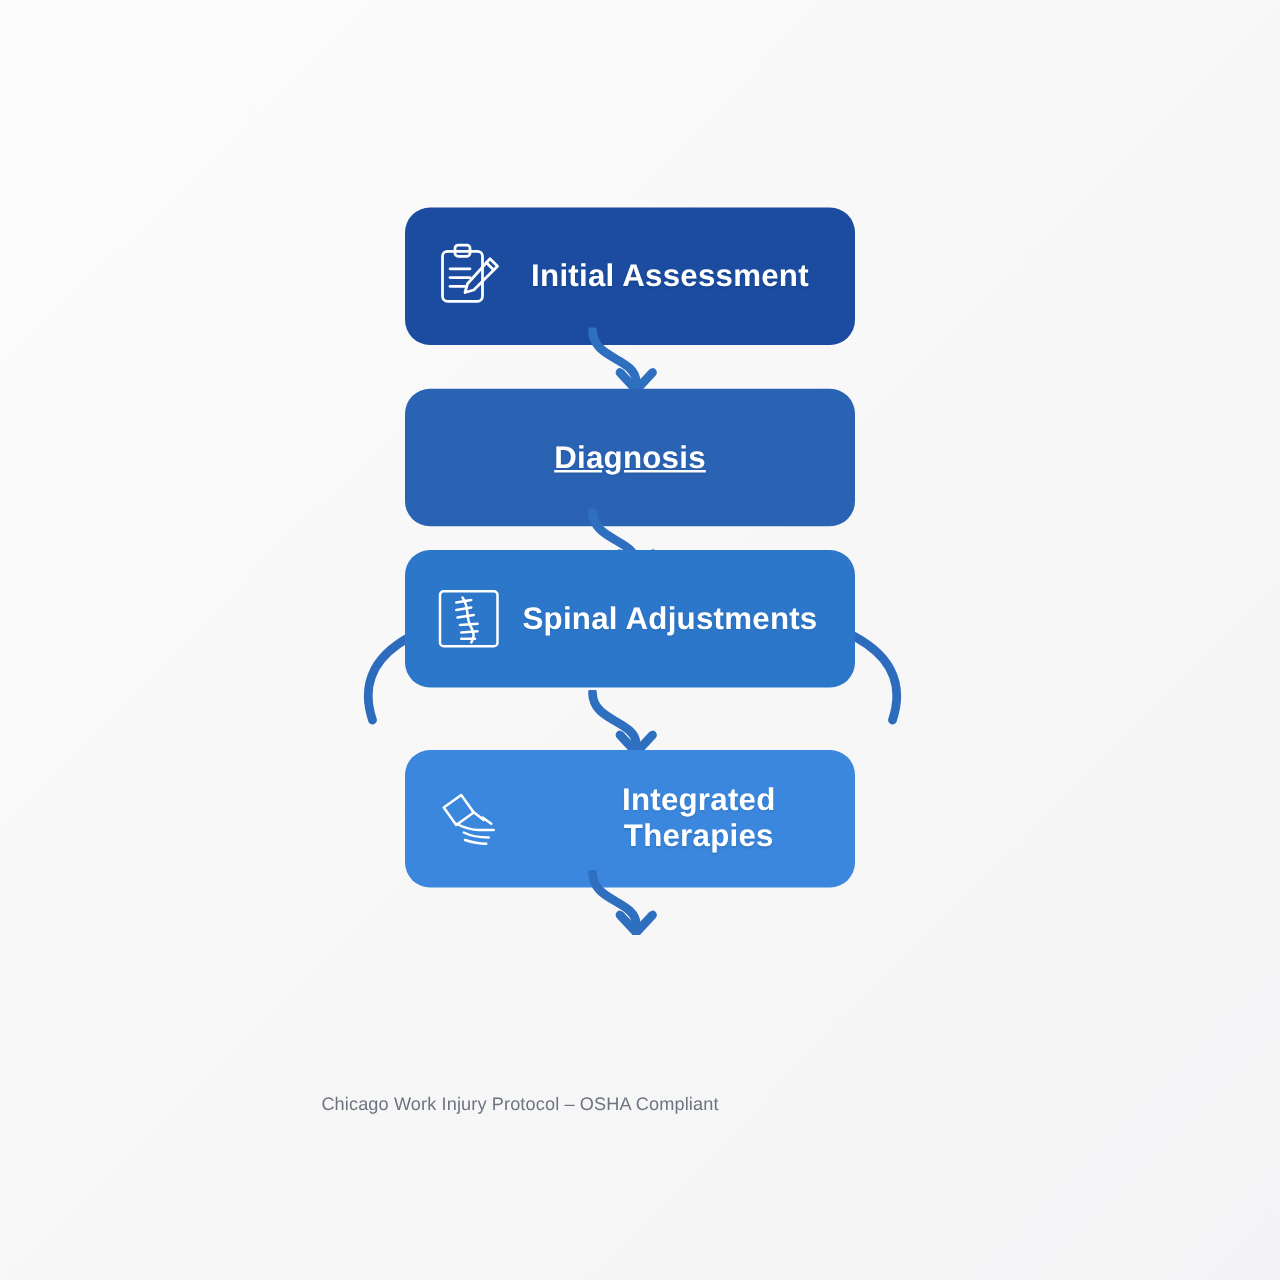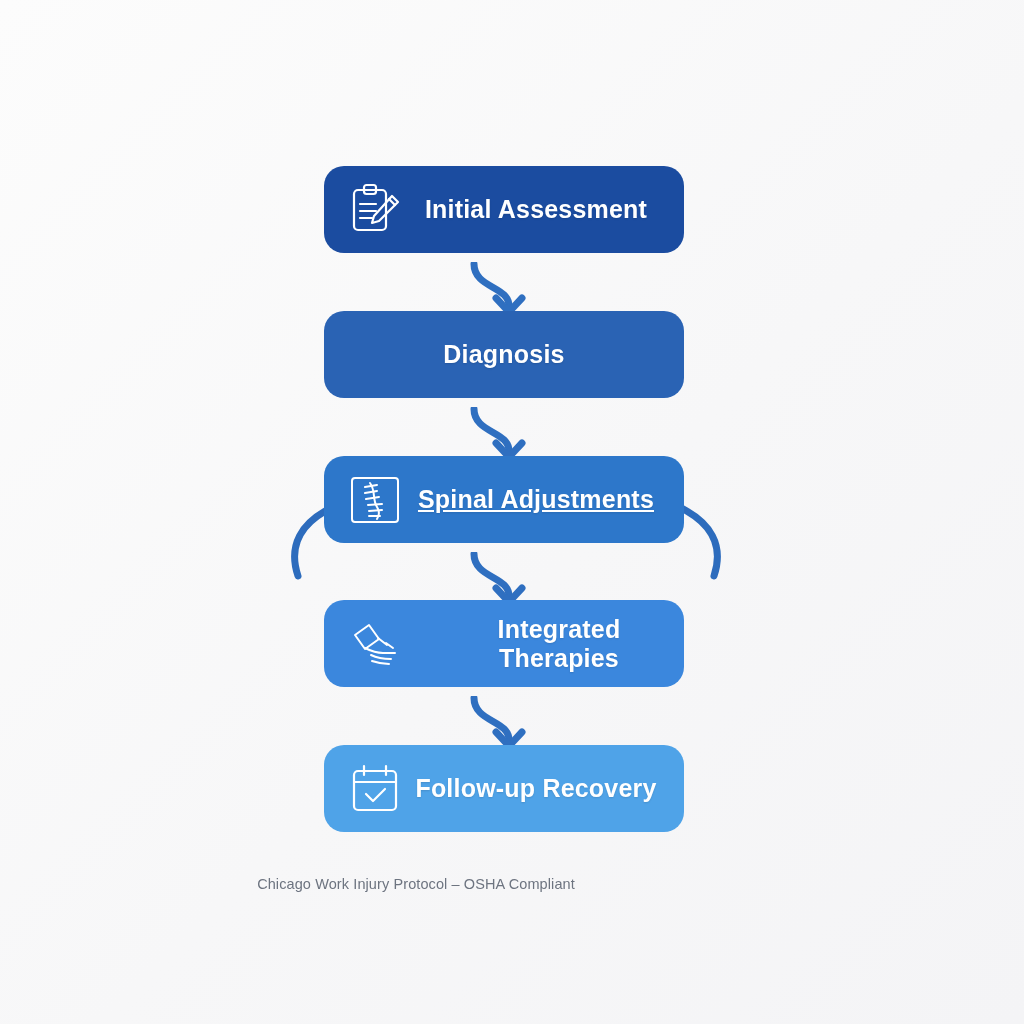--- a/index.html
+++ b/index.html
@@ -18,21 +18,21 @@
     position: relative;
     width: 1024px;
     height: 1024px;
     background: linear-gradient(135deg, #fcfcfc 0%, #f7f7f8 55%, #f4f4f6 100%);
   }
 
   .step {
     position: absolute;
     left: 324px;
     width: 360px;
-    height: 87px;
+    height: 110px;
     border-radius: 20px;
     display: flex;
     align-items: center;
     box-sizing: border-box;
     padding: 0 18px;
     color: #ffffff;
   }
 
   .step-icon {
     width: 66px;
@@ -54,20 +54,21 @@
     font-size: 25px;
     font-weight: bold;
     letter-spacing: 0.2px;
     color: #ffffff;
     text-shadow: 0 1px 2px rgba(0,0,0,0.12);
     padding-right: 6px;
   }
 
   .step.no-icon .step-label {
     padding-right: 0;
+    text-decoration: underline;
   }
 
   .connector {
     position: absolute;
     left: 324px;
     width: 360px;
     height: 52px;
     pointer-events: none;
   }
 
@@ -121,21 +122,21 @@
 
   <div class="step no-icon" style="top:311px; background:#2a63b4;">
     <div class="step-label">Diagnosis</div>
   </div>
 
   <svg class="connector" style="top:407px;" viewBox="0 0 360 52" preserveAspectRatio="none">
     <path d="M150 2 C 150 26, 185 24, 185 44" fill="none" stroke="#2f6fc0" stroke-width="7" stroke-linecap="round"></path>
     <path d="M172 36 L185 50 L198 36" fill="none" stroke="#2f6fc0" stroke-width="7" stroke-linecap="round" stroke-linejoin="round"></path>
   </svg>
 
-  <div class="step" style="top:456px; background:#2d77ca;text-decoration:underline;">
+  <div class="step" style="top:440px; background:#2d77ca;">
     <div class="step-icon">
       <svg width="58" height="58" viewBox="0 0 58 58" fill="none" stroke="#ffffff" stroke-width="2" stroke-linecap="round" stroke-linejoin="round">
         <rect x="6" y="7" width="46" height="44" rx="3"></rect>
         <path d="M24 12 C 30 20, 26 28, 31 36 C 34 41, 33 45, 31 48"></path>
         <line x1="19" y1="16" x2="31" y2="14"></line>
         <line x1="19" y1="22" x2="31" y2="20"></line>
         <line x1="20" y1="28" x2="33" y2="26"></line>
         <line x1="22" y1="34" x2="36" y2="33"></line>
         <line x1="23" y1="40" x2="36" y2="39"></line>
         <line x1="23" y1="45" x2="34" y2="45"></line>
@@ -161,28 +162,16 @@
       </svg>
     </div>
     <div class="step-label">Integrated Therapies</div>
   </div>
 
   <svg class="connector" style="top:696px;" viewBox="0 0 360 52" preserveAspectRatio="none">
     <path d="M150 2 C 150 26, 185 24, 185 44" fill="none" stroke="#2f6fc0" stroke-width="7" stroke-linecap="round"></path>
     <path d="M172 36 L185 50 L198 36" fill="none" stroke="#2f6fc0" stroke-width="7" stroke-linecap="round" stroke-linejoin="round"></path>
   </svg>
 
-  <div class="step" style="top:745px; background:#4fa3e8;">
-    <div class="step-icon">
-      <svg width="58" height="58" viewBox="0 0 58 58" fill="none" stroke="#ffffff" stroke-width="2.2" stroke-linecap="round" stroke-linejoin="round">
-        <rect x="8" y="11" width="42" height="39" rx="4"></rect>
-        <line x1="8" y1="22" x2="50" y2="22"></line>
-        <line x1="18" y1="6" x2="18" y2="15"></line>
-        <line x1="40" y1="6" x2="40" y2="15"></line>
-        <path d="M20 34 L27 41 L39 29"></path>
-      </svg>
-    </div>
-    <div class="step-label">Follow-up Recovery</div>
-  </div>
 
   <div class="caption">Chicago Work Injury Protocol – OSHA Compliant</div>
 
 </div>
 
 </body></html>

